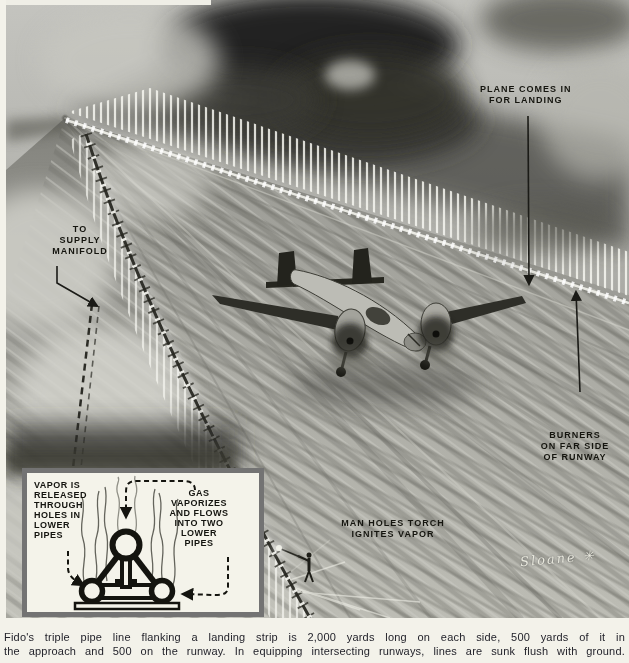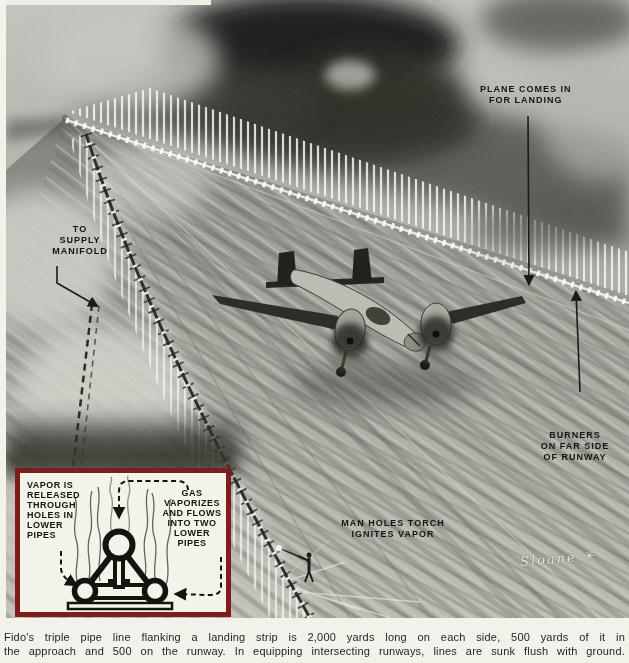--- a/index.html
+++ b/index.html
@@ -20,22 +20,22 @@
   #lbl-plane{left:474px;top:84px;text-align:center;}
   #lbl-supply{left:32px;top:224px;width:84px;text-align:center;}
   #lbl-burners{left:518px;top:393px;width:102px;text-align:center;margin-top:37px;}
   #lbl-torch{left:324px;top:518px;width:126px;text-align:center;}
   #signature{
     position:absolute;left:514px;top:551px;color:#e9e9de;
     font-family:"DejaVu Serif", serif;font-style:italic;font-size:13px;
     letter-spacing:2px;transform:rotate(-5deg);text-shadow:0 0 2px #555;
   }
   #inset{
-    position:absolute;left:9px;top:468px;width:216px;height:149px;
-    box-sizing:border-box;border:5px solid #7f1d1d;background:#f4f3ea;
+    position:absolute;left:16px;top:468px;width:242px;height:149px;
+    box-sizing:border-box;border:5px solid #737373;background:#f4f3ea;
   }
   #inset svg{position:absolute;left:0;top:0;}
   .inset-lbl{
     position:absolute;white-space:pre-line;color:#14140f;
     font-weight:bold;font-size:9px;line-height:10px;letter-spacing:.5px;
   }
   #inset-left{left:7px;top:7px;}
   #inset-right{left:130px;top:15px;width:84px;text-align:center;}
   #caption{
     position:absolute;left:4px;top:630px;width:621px;color:#23232b;

